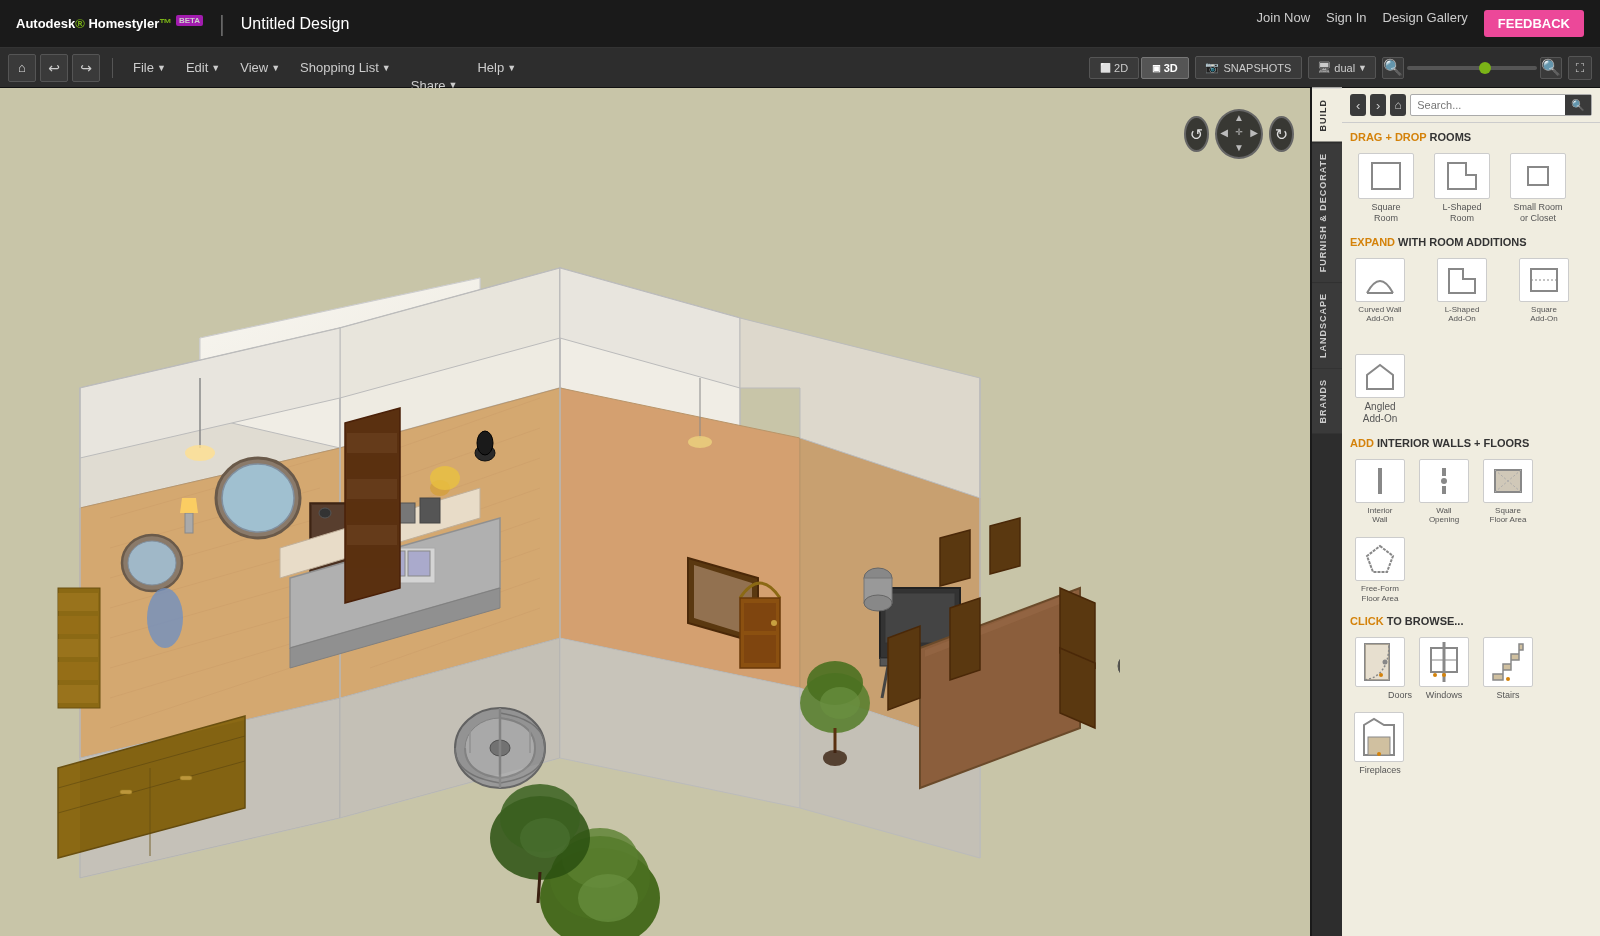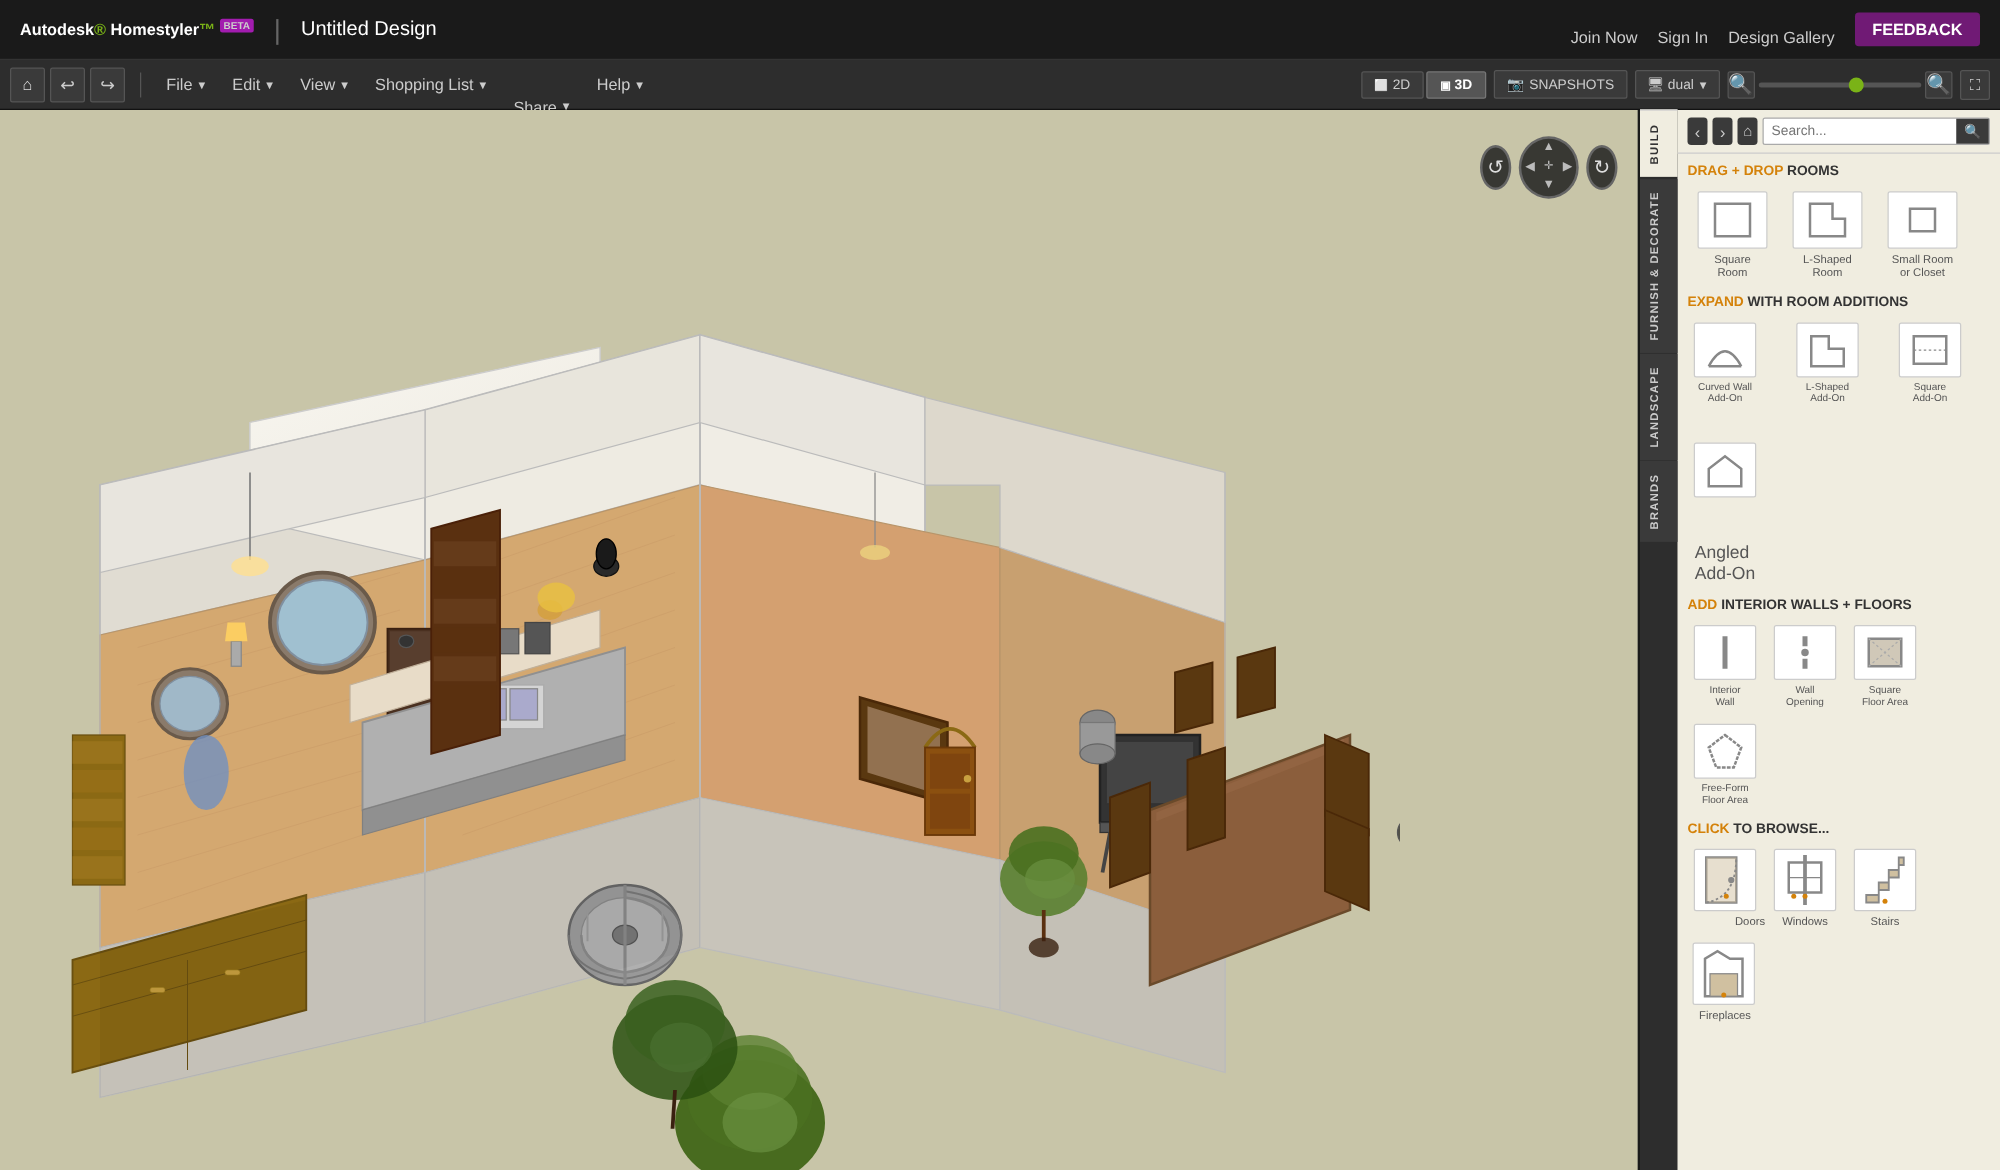--- a/index.html
+++ b/index.html
@@ -141,25 +141,25 @@
 
 <div id="top-bar">
   <div id="logo-area">
     <span id="autodesk-logo">
       Autodesk<span class="dot">®</span> Homestyler<span class="dot">™</span>
       <sup style="background:#a21caf;color:#ccc;font-size:8px;padding:1px 3px;border-radius:2px;">BETA</sup>
     </span>
   </div>
   <div id="separator" style="color:#666;margin:0 16px;font-size:22px;">|</div>
   <span id="design-title" style="color:#fff;font-size:16px;">Untitled Design</span>
-  <div id="top-right" style="margin-left:auto;display:flex;align-items:flex-end;">
+  <div id="top-right" style="margin-left:auto;display:flex;align-items:flex-start;">
     <a href="#" style="color:#ccc;text-decoration:none;font-size:13px;">Join Now</a>
     <a href="#" style="color:#ccc;text-decoration:none;font-size:13px;">Sign In</a>
     <a href="#" style="color:#ccc;text-decoration:none;font-size:13px;">Design Gallery</a>
-    <button style="background:#701a75;color:#fff;border:none;padding:6px 14px;font-size:13px;font-weight:bold;cursor:pointer;border-radius:3px;">FEEDBACK</button>
+    <button style="background:#ec4899;color:#fff;border:none;padding:6px 14px;font-size:13px;font-weight:bold;cursor:pointer;border-radius:3px;">FEEDBACK</button>
   </div>
 </div>
 
 <div id="toolbar" style="background:#2d2d2d;height:40px;display:flex;align-items:center;padding:0 8px;gap:4px;border-bottom:1px solid #111;">
   <div class="toolbar-icon-btn" style="background:#3a3a3a;border:1px solid #555;color:#ddd;width:28px;height:28px;display:flex;align-items:center;justify-content:center;cursor:pointer;border-radius:2px;">⌂</div>
   <div class="toolbar-icon-btn" style="background:#3a3a3a;border:1px solid #555;color:#ccc;width:28px;height:28px;display:flex;align-items:center;justify-content:center;cursor:pointer;border-radius:2px;font-size:14px;">↩</div>
   <div class="toolbar-icon-btn" style="background:#3a3a3a;border:1px solid #555;color:#ccc;width:28px;height:28px;display:flex;align-items:center;justify-content:center;cursor:pointer;border-radius:2px;font-size:14px;">↪</div>
   <div class="divider-line"></div>
   <div class="menu-item" style="color:#ccc;font-size:13px;padding:4px 8px;cursor:pointer;display:flex;align-items:center;gap:3px;">File <span style="font-size:9px;">▼</span></div>
   <div class="menu-item" style="color:#ccc;font-size:13px;padding:4px 8px;cursor:pointer;display:flex;align-items:center;gap:3px;">Edit <span style="font-size:9px;">▼</span></div>
@@ -551,21 +551,21 @@
               </div>
               <span style="font-size:8px;color:#555;text-align:center;line-height:1.2;">Square<br>Add-On</span>
             </div>
 
             <div style="display:flex;flex-direction:column;align-items:center;cursor:pointer;padding:4px;border-radius:3px;width:60px;">
               <div style="width:50px;height:44px;display:flex;align-items:center;justify-content:center;background:#fff;border:1px solid #ccc;border-radius:2px;margin-bottom:3px;">
                 <svg width="34" height="30" viewBox="0 0 34 30">
                   <polygon points="4,28 4,14 17,4 30,14 30,28" fill="none" stroke="#888" stroke-width="2"></polygon>
                 </svg>
               </div>
-              <span style="font-size:14px;color:#555;text-align:left;line-height:1.2;margin-top:32px;">Angled<br>Add-On</span>
+              <span style="font-size:10px;color:#555;text-align:center;line-height:1.2;">Angled<br>Add-On</span>
             </div>
           </div>
         </div>
 
         <div>
           <div style="font-size:11px;font-weight:bold;color:#333;margin-bottom:6px;">
             <span style="color:#d4820a;">ADD</span>
             <span> INTERIOR WALLS + FLOORS</span>
           </div>
           <div style="display:flex;flex-wrap:wrap;gap:4px;margin-bottom:8px;">

